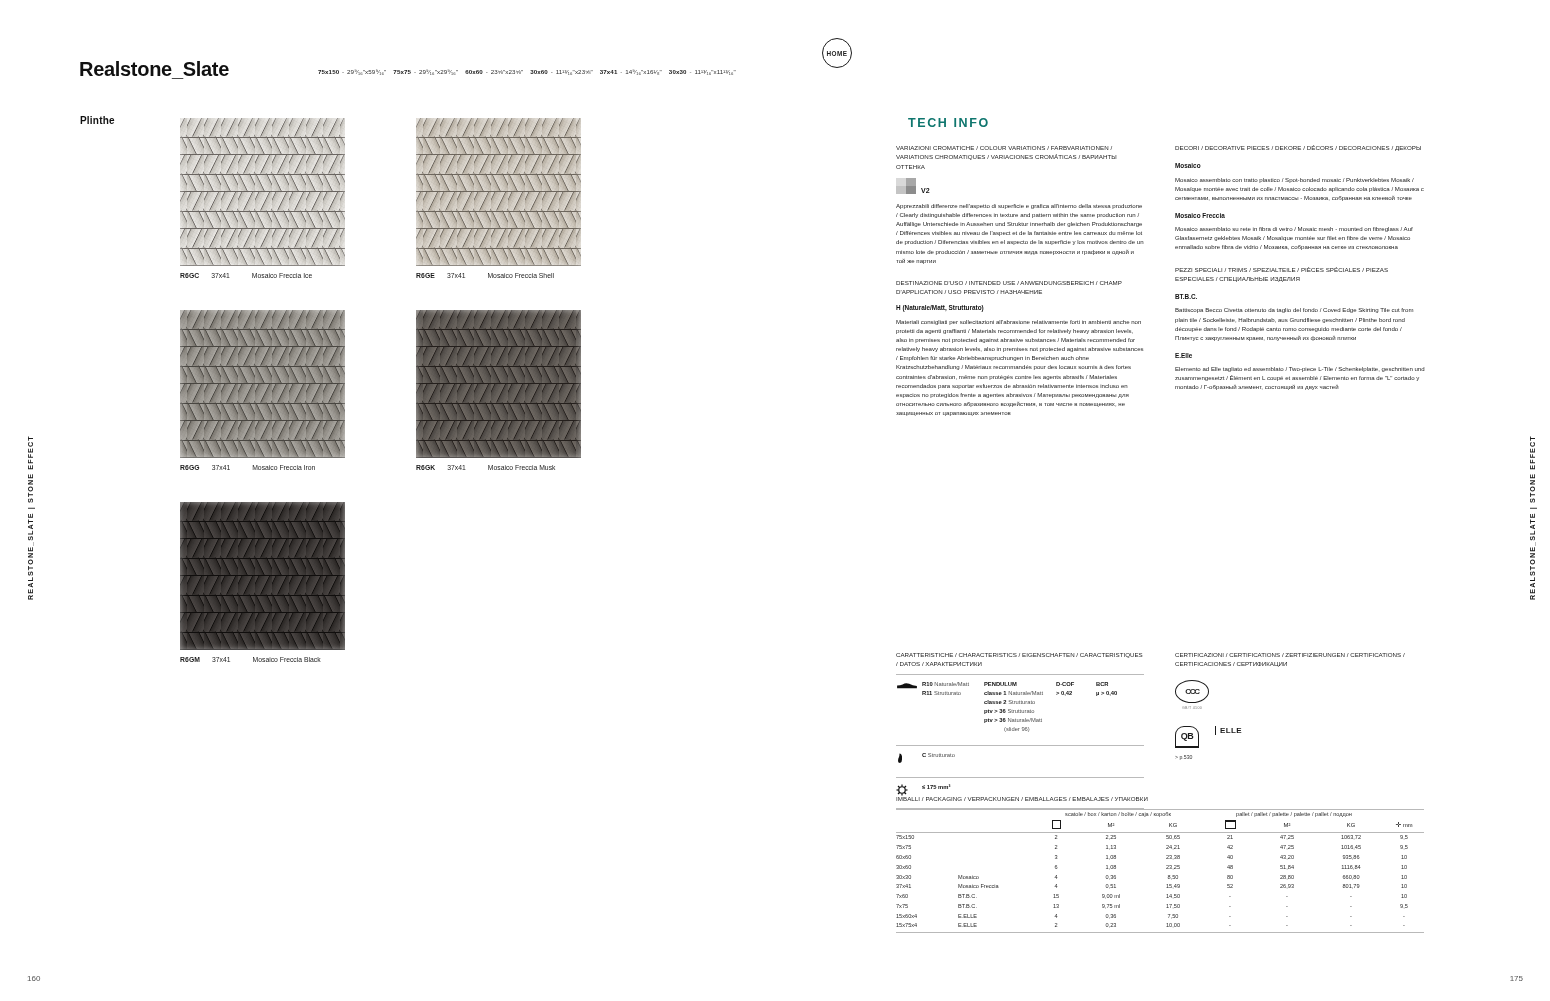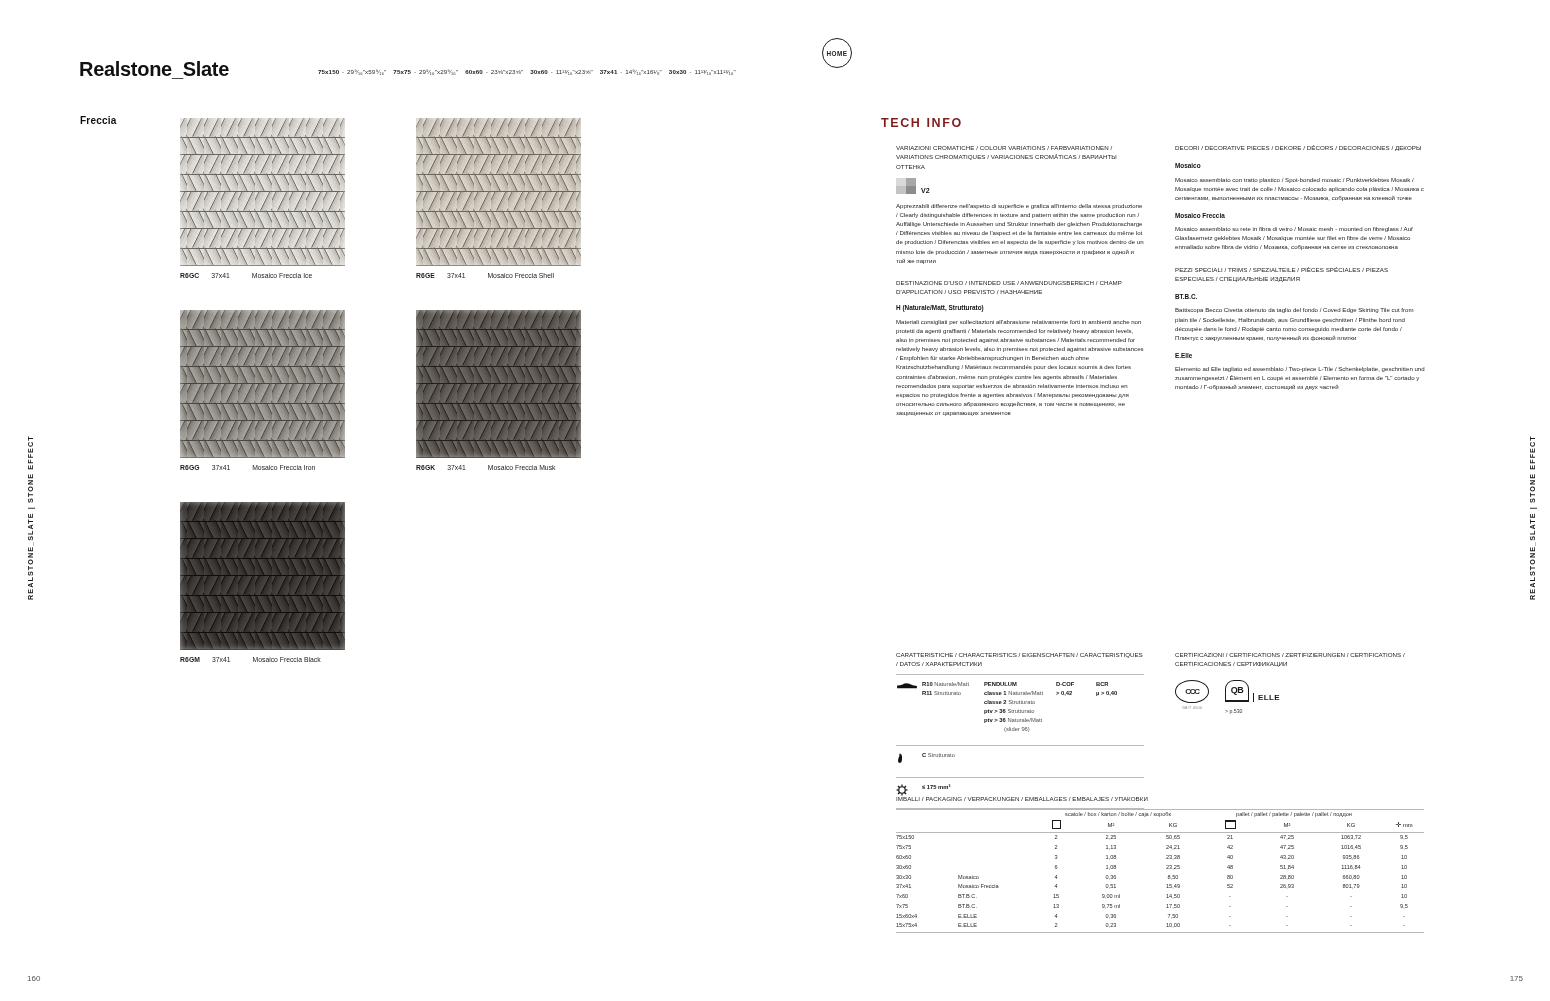--- a/index.html
+++ b/index.html
@@ -104,22 +104,22 @@
   }
 
   .pagenum{
     position:absolute;bottom:18px;font-size:8px;color:#555;
   }
   .pagenum.l{left:27px;}
   .pagenum.r{right:27px;}
 
   
   .tech-title{
-    position:absolute;left:881px;top:116px;
-    font-size:12.5px;font-weight:bold;letter-spacing:1.6px;color:#7f1d1d;
+    position:absolute;left:908px;top:116px;
+    font-size:12.5px;font-weight:bold;letter-spacing:1.6px;color:#0f766e;
   }
   .tcol{position:absolute;font-size:6.2px;line-height:1.44;color:#1d1d1d;}
   .tcol.c1{left:896px;width:248px;}
   .tcol.c2{left:1175px;width:250px;}
   .t-head{
     font-size:6.2px;line-height:1.5;letter-spacing:.05px;color:#1d1d1d;
     margin-bottom:7px;
   }
   .t-sub{font-size:6.4px;font-weight:bold;margin:0 0 4px 0;color:#111;}
   .t-body{font-size:6.1px;line-height:1.5;color:#222;text-align:left;}
@@ -139,29 +139,29 @@
   .char-c-a{width:62px;flex:0 0 62px;}
   .char-c-b{width:72px;flex:0 0 72px;}
   .char-c-c{width:40px;flex:0 0 40px;}
   .char-c-d{flex:1;}
   .b{font-weight:bold;color:#111;}
   .g{color:#4e4e4e;}
   .char-line{line-height:1.55;}
 
   .cert-wrap{position:absolute;left:1175px;top:650px;width:250px;}
   .cert-head{font-size:6.2px;line-height:1.5;color:#1d1d1d;}
-  .cert-logos{display:flex;align-items:flex-start;gap:16px;margin-top:11px;}
+  .cert-logos{display:flex;align-items:flex-start;gap:16px;margin-top:11px;flex-direction:column;}
   .ccc{
     width:32px;height:21px;border:1.2px solid #1b1b1b;border-radius:50%;
     display:flex;align-items:center;justify-content:center;
     font-size:8px;font-weight:bold;letter-spacing:-1.2px;color:#1b1b1b;
   }
   .ccc-sub{font-size:3.6px;color:#777;text-align:center;margin-top:3px;letter-spacing:.3px;}
   .qb{
-    display:flex;align-items:flex-end;gap:4px;
+    display:flex;align-items:flex-start;gap:16px;
   }
   .qb-mark{
     width:22px;height:19px;border:1.3px solid #1b1b1b;
     display:flex;align-items:center;justify-content:center;
     font-size:9px;font-weight:bold;color:#1b1b1b;letter-spacing:-0.5px;
     border-top-left-radius:9px;border-top-right-radius:9px;
     border-bottom:2px solid #1b1b1b;
   }
   .qb-text{font-size:8px;font-weight:bold;letter-spacing:.4px;color:#1b1b1b;border-left:1px solid #1b1b1b;padding-left:4px;}
   .qb-sub{font-size:5.2px;color:#333;margin-top:6px;}
@@ -199,21 +199,21 @@
 <body>
 
 <div class="page">
 
   <div class="title">Realstone_Slate</div>
 
   <div class="sizes" id="size-list"><span class="grp"><span class="sz">75x150</span><span class="sep"> - </span><span class="im">29⁹⁄₁₆"x59⁹⁄₁₆"</span></span><span class="grp"><span class="sz">75x75</span><span class="sep"> - </span><span class="im">29⁹⁄₁₆"x29⁹⁄₁₆"</span></span><span class="grp"><span class="sz">60x60</span><span class="sep"> - </span><span class="im">23⅝"x23⅝"</span></span><span class="grp"><span class="sz">30x60</span><span class="sep"> - </span><span class="im">11¹³⁄₁₆"x23⅝"</span></span><span class="grp"><span class="sz">37x41</span><span class="sep"> - </span><span class="im">14⁹⁄₁₆"x16¹⁄₈"</span></span><span class="grp"><span class="sz">30x30</span><span class="sep"> - </span><span class="im">11¹³⁄₁₆"x11¹³⁄₁₆"</span></span></div>
 
   <div class="home-btn">HOME</div>
 
-  <div class="decors-label">Freccia</div>
+  <div class="decors-label">Plinthe</div>
 
   <div class="swatch-grid" id="swatch-grid">
       <div class="sw-cell" style="left: 0px; top: 0px;">
         <div class="sw-img" style="background: rgb(214, 211, 205);">
           <div class="chev">
             <div class="band" style="background-image: repeating-linear-gradient(64deg, rgb(232, 230, 226) 0px, rgb(214, 211, 205) 5px, rgb(194, 191, 184) 8px, rgb(107, 102, 98) 8.8px, rgb(232, 230, 226) 9.6px); background-size: 17px 100%; clip-path: polygon(0% 0%, 100% 0%, 100% 100%, 0% 100%);">
               <div style="position: absolute; inset: 0px; background-image: repeating-linear-gradient(-64deg, rgb(232, 230, 226) 0px, rgb(214, 211, 205) 5px, rgb(194, 191, 184) 8px, rgb(107, 102, 98) 8.8px, rgb(232, 230, 226) 9.6px); background-size: 17px 100%; clip-path: polygon(0px 0px, 100% 0px, 100% 50%, 0px 50%);"></div>
               <div style="position: absolute; left: 0px; right: 0px; top: 50%; height: 0.9px; background: rgb(107, 102, 98);"></div>
               <div style="position: absolute; left: 0px; right: 0px; bottom: 0px; height: 0.9px; background: rgb(107, 102, 98);"></div>
             </div>

